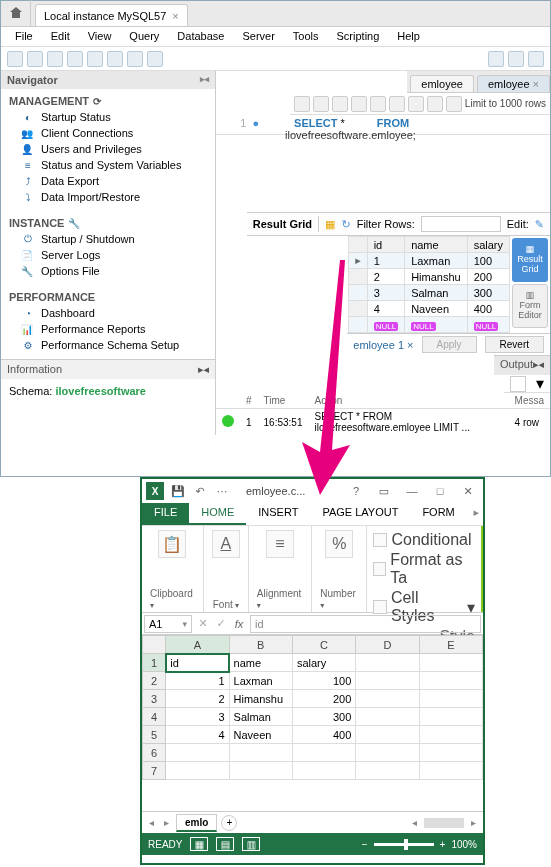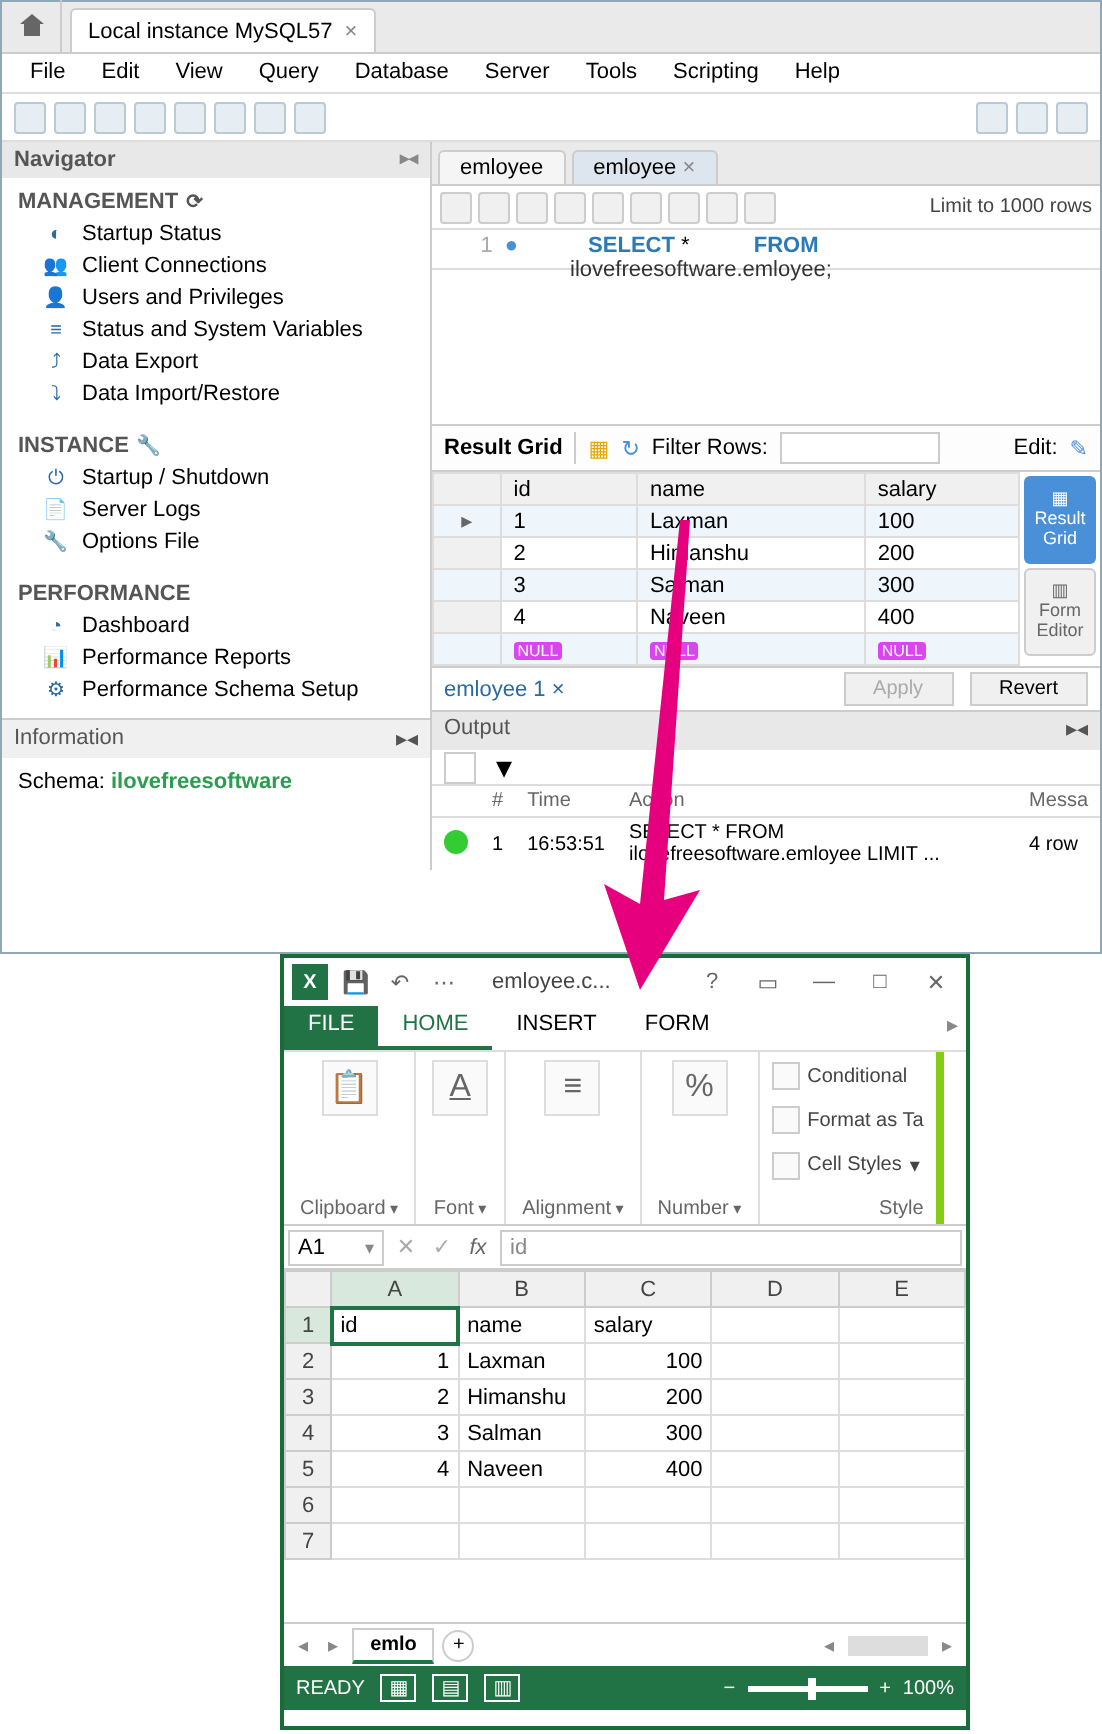--- a/index.html
+++ b/index.html
@@ -22,21 +22,21 @@
 .wb-nav-h { background: #e8e8e8; padding: 3px 6px; font-weight: bold; color: #555; display:flex; justify-content:space-between; align-items:flex-start;}
 .wb-nav-h .arrow { font-size:9px; color:#888;}
 .wb-sec { padding: 4px 0 6px 0; }
 .wb-sec-h { padding: 2px 8px; font-weight: bold; color: #555; display:flex; align-items:center; gap:4px;}
 .wb-sec-h .si { font-size:10px;}
 .wb-item { padding: 1px 8px 1px 20px; display: flex; align-items: center; gap: 6px; cursor: pointer; }
 .wb-item .ic { width: 14px; height: 14px; display: inline-flex; align-items:center; justify-content:center; font-size:10px; color:#2a6aa0;}
 .wb-info { border-top:1px solid #ccc; padding:3px 6px; background:#f0f0f0; font-size:11px; color:#555; display:flex; justify-content:space-between;}
 .wb-schema { padding:6px 8px; font-size:11px;}
 .wb-schema b { color:#2a9d4f; font-weight:bold;}
-.wb-main { flex: 1; display: flex; flex-direction: column; }
+.wb-main { flex: 1; display: flex; flex-direction: column; align-items: flex-end; }
 .wb-edtabs { height: 22px; background: #eaeaea; display: flex; align-items: flex-end; font-size: 11px; border-bottom:1px solid #ccc;}
 .wb-edtab { padding: 2px 10px; background: #f5f5f5; border: 1px solid #ccc; border-bottom:none; border-radius:3px 3px 0 0; margin-left:3px;}
 .wb-edtab.active { background: #dde6ee;}
 .wb-sqltool { height: 22px; display:flex; align-items:center; gap:3px; padding:0 4px; border-bottom:1px solid #ddd; font-size:10px;}
 .wb-sqltool .ti { width:16px; height:16px; background:#f0f0f0; border:1px solid #ccc; border-radius:2px;}
 .wb-sqltool .lim { margin-left:auto; color:#444;}
 .wb-sql { height: 20px; padding: 2px 4px; font-family: Consolas, monospace; font-size: 11px; display:flex; gap:6px; border-bottom:1px solid #ddd;}
 .wb-sql .ln { color:#aaa; width:28px; text-align:right;}
 .wb-sql .dot { color:#4a90d9;}
 .wb-sql .kw { color:#2a7ab8; font-weight:bold;margin-left:29px;}
@@ -83,21 +83,21 @@
 .xl-ribtabs { height:22px; display:flex; font-size:11px;}
 .xl-ribtabs .rt { padding:3px 12px; cursor:pointer;}
 .xl-ribtabs .rt.file { background:#217346; color:#fff;}
 .xl-ribtabs .rt.active { color:#217346; border-bottom:2px solid #217346;}
 .xl-ribtabs .nav { margin-left:auto; padding:3px 4px; color:#888;}
 .xl-ribbon { height:88px; border-top:1px solid #ddd; border-bottom:1px solid #ccc; display:flex; font-size:10px;}
 .xl-rgrp { border-right:1px solid #ddd; padding:4px 8px 2px 8px; display:flex; flex-direction:column; align-items:center; justify-content:space-between;}
 .xl-rgrp .ricon { width:28px; height:28px; border:1px solid #ddd; background:#fafafa; display:flex; align-items:center; justify-content:center; font-size:16px; color:#666;}
 .xl-rgrp .rlbl { color:#666; margin-top:2px;}
 .xl-rgrp .rlbl.dd::after { content:" ▾"; font-size:8px;}
-.xl-rgrp2 { border-right:4px solid #84cc16; padding:4px 6px 2px 6px; display:flex; flex-direction:column; justify-content:space-between; font-size:10px;}
+.xl-rgrp2 { border-right:2px solid #84cc16; padding:4px 6px 2px 6px; display:flex; flex-direction:column; justify-content:space-between; font-size:16px;}
 .xl-rgrp2 .row { display:flex; align-items:center; gap:4px; padding:1px 0; color:#444;}
 .xl-rgrp2 .ri { width:14px; height:14px; border:1px solid #ccc; background:#fafafa; display:inline-block;}
 .xl-rgrp2 .sect { color:#666; text-align:right; padding-top:2px;}
 .xl-fbar { height:22px; display:flex; align-items:center; border-bottom:1px solid #ccc; font-size:11px;}
 .xl-fbar .nb { width:48px; border:1px solid #ccc; height:18px; margin:0 2px; padding:0 4px; display:flex; align-items:center;}
 .xl-fbar .nb .dd { margin-left:auto; color:#888; font-size:9px;}
 .xl-fbar .fb { width:18px; text-align:center; color:#aaa;}
 .xl-fbar .fx { width:18px; text-align:center; font-style:italic; color:#666;}
 .xl-fbar .fv { flex:1; border:1px solid #ccc; height:18px; margin:0 2px; padding:0 4px; display:flex; align-items:center; color:#888;}
 .xl-sheet { position:relative; height:176px; overflow:hidden;}
@@ -379,20 +379,21 @@
     <span class="wc">?</span>
     <span class="wc">▭</span>
     <span class="wc">—</span>
     <span class="wc">□</span>
     <span class="wc">✕</span>
   </div>
   <div class="xl-ribtabs">
     <div class="rt file">FILE</div>
     <div class="rt active">HOME</div>
     <div class="rt">INSERT</div>
+    <div class="rt">PAGE LAYOUT</div>
     <div class="rt">FORM</div>
     <div class="nav">▸</div>
   </div>
   <div class="xl-ribbon">
     <div class="xl-rgrp">
       <div class="ricon">📋</div>
       <div class="rlbl dd">Clipboard</div>
     </div>
     <div class="xl-rgrp">
       <div class="ricon">

